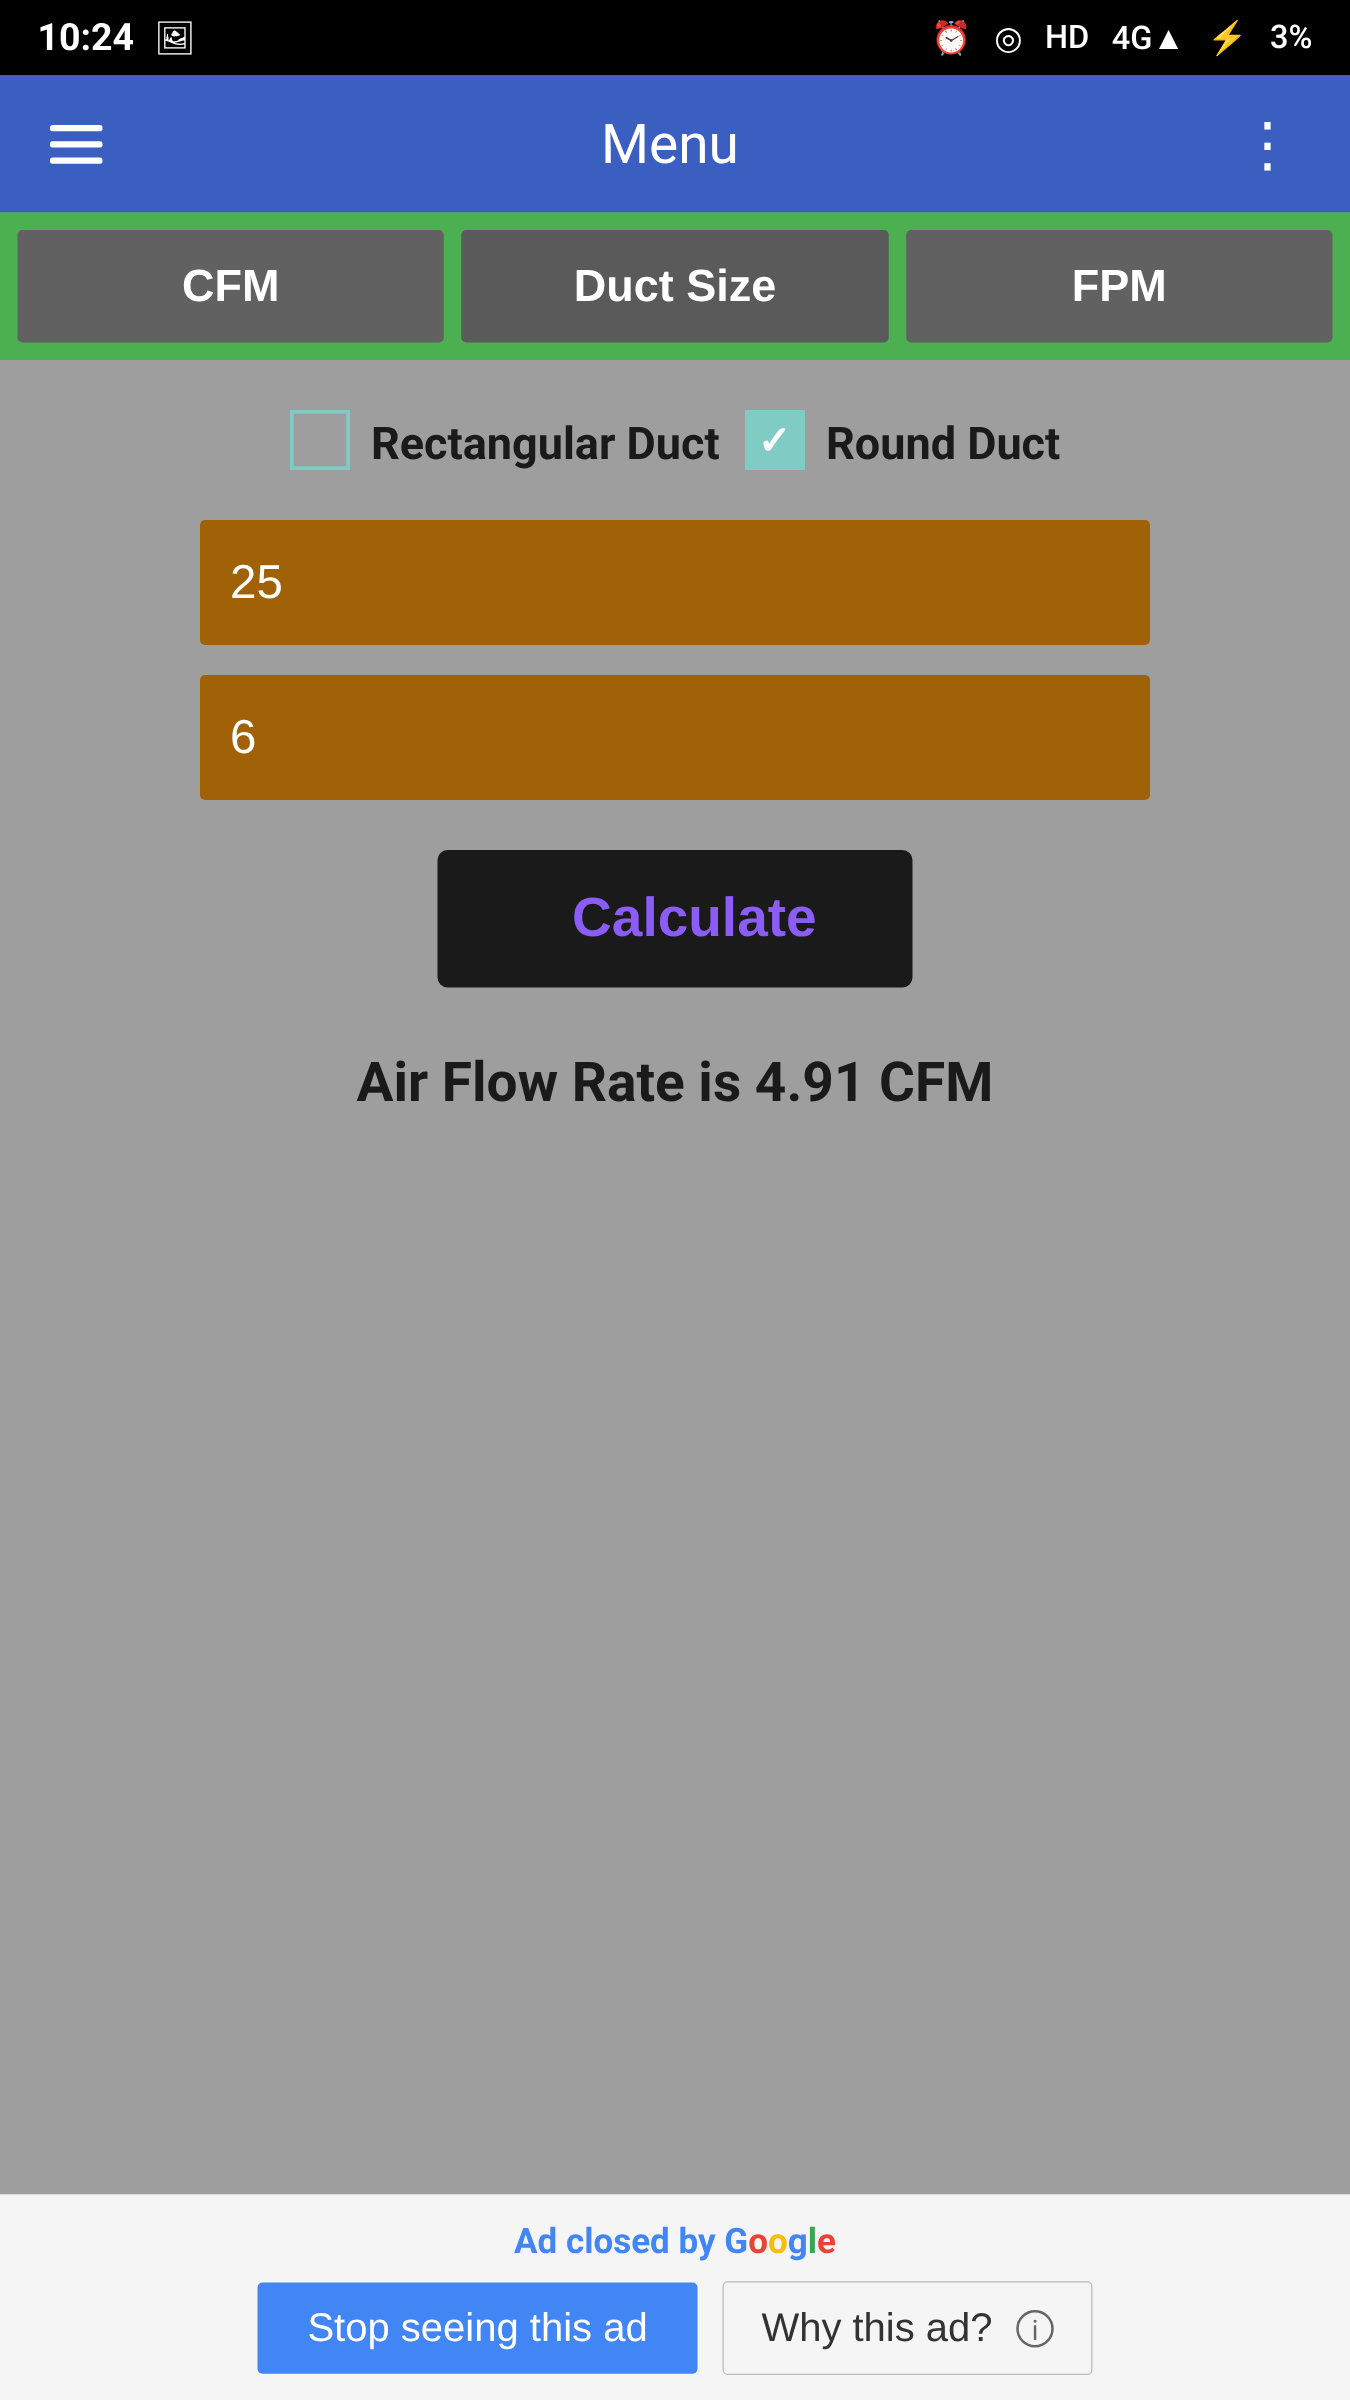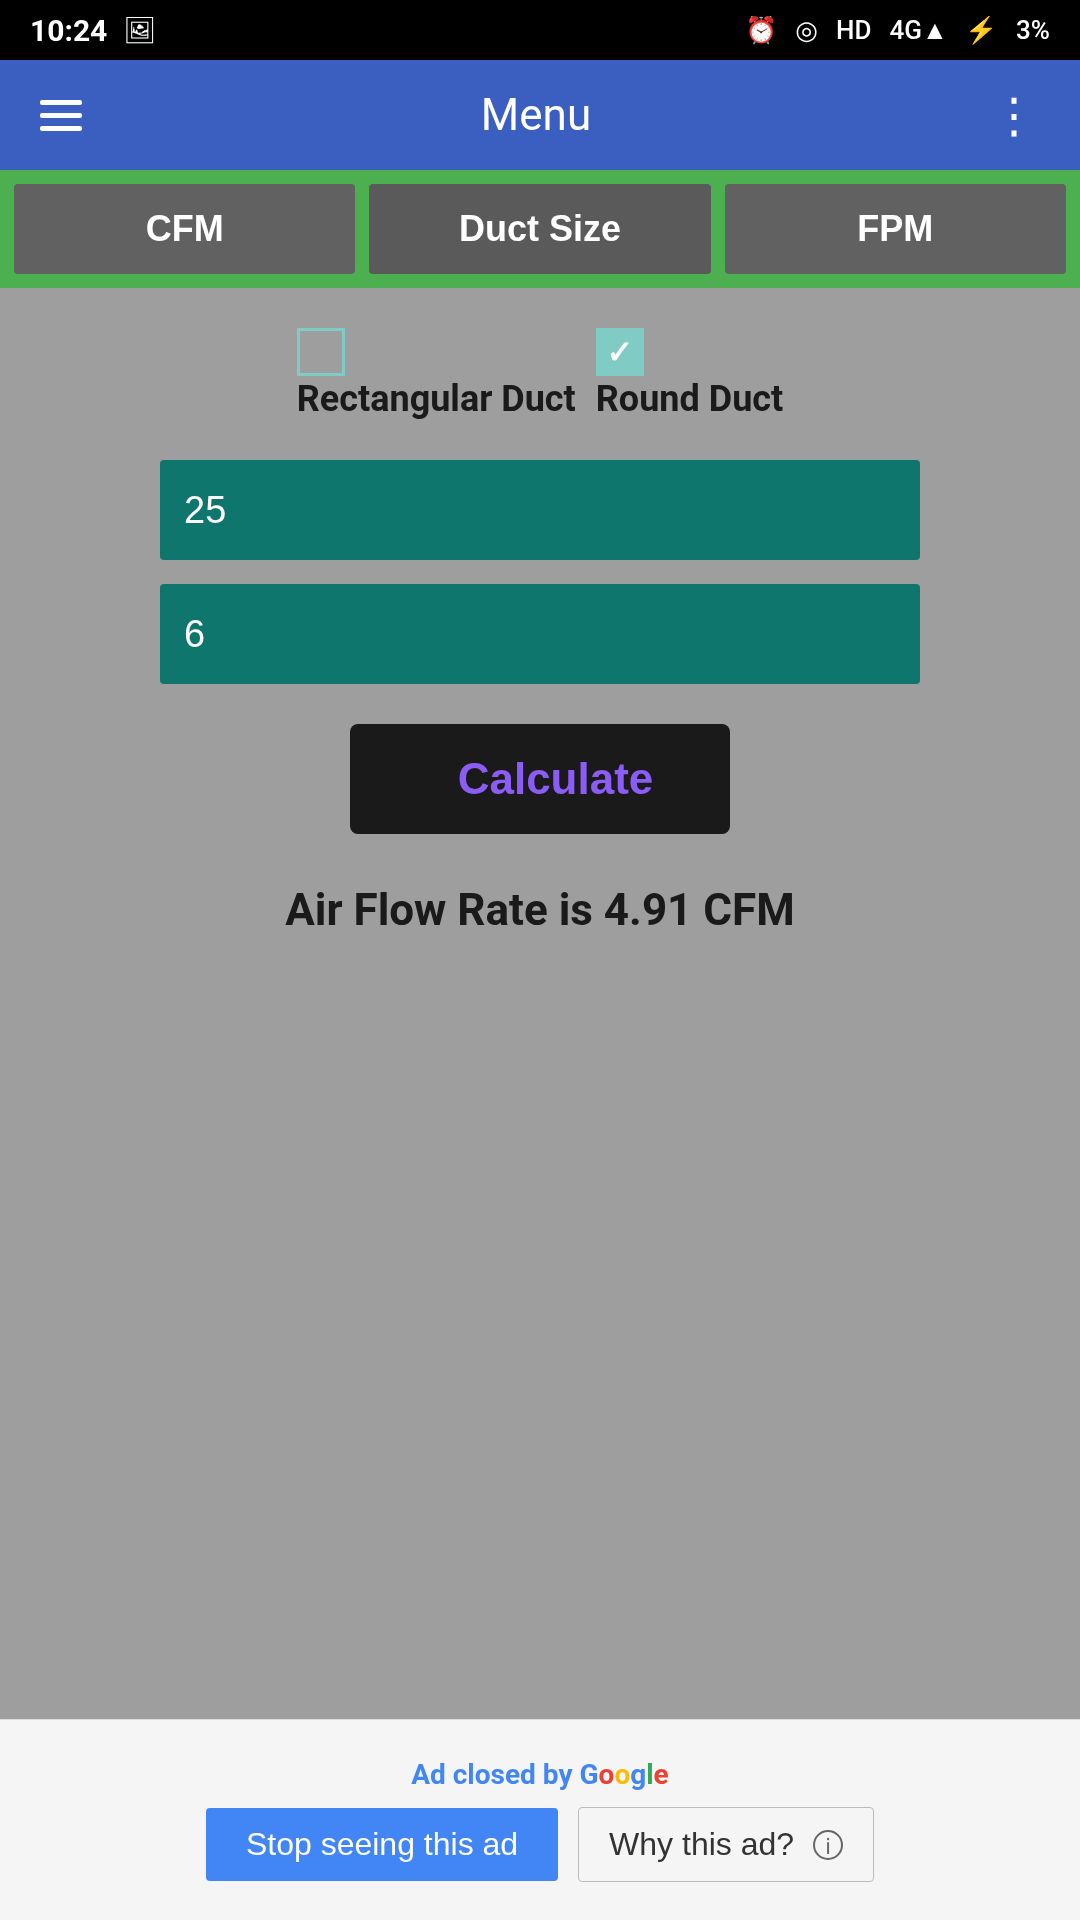--- a/index.html
+++ b/index.html
@@ -121,23 +121,22 @@
 
     .duct-options {
       display: flex;
       align-items: center;
       justify-content: center;
       gap: 20px;
       margin-bottom: 40px;
     }
     .checkbox-group {
       display: flex;
-      align-items: flex-start;
-      gap: 2px;
-      flex-direction: column;
+      align-items: flex-end;
+      gap: 17px;
     }
     .checkbox-box {
       width: 48px;
       height: 48px;
       border: 3px solid #80cbc4;
       background: transparent;
       display: flex;
       align-items: center;
       justify-content: center;
       cursor: pointer;
@@ -156,21 +155,21 @@
       font-weight: bold;
       color: #1a1a1a;
     }
 
     .input-field {
       width: 100%;
       max-width: 760px;
       margin: 0 auto 24px auto;
       display: block;
       height: 100px;
-      background: #0f766e;
+      background: #a16207;
       border: none;
       border-radius: 4px;
       color: #fff;
       font-size: 38px;
       padding: 0 24px;
       outline: none;
     }
 
     .calculate-btn {
       display: block;
@@ -195,21 +194,21 @@
       margin-bottom: 20px;
     }
 
     
     .ad-banner {
       position: fixed;
       bottom: 0;
       left: 0;
       width: 1080px;
       background: #f5f5f5;
-      padding: 38px 30px;
+      padding: 20px 30px;
       display: flex;
       flex-direction: column;
       align-items: center;
       gap: 16px;
       border-top: 1px solid #ddd;
     }
     .ad-closed-text {
       font-size: 28px;
       color: #555;
     }

